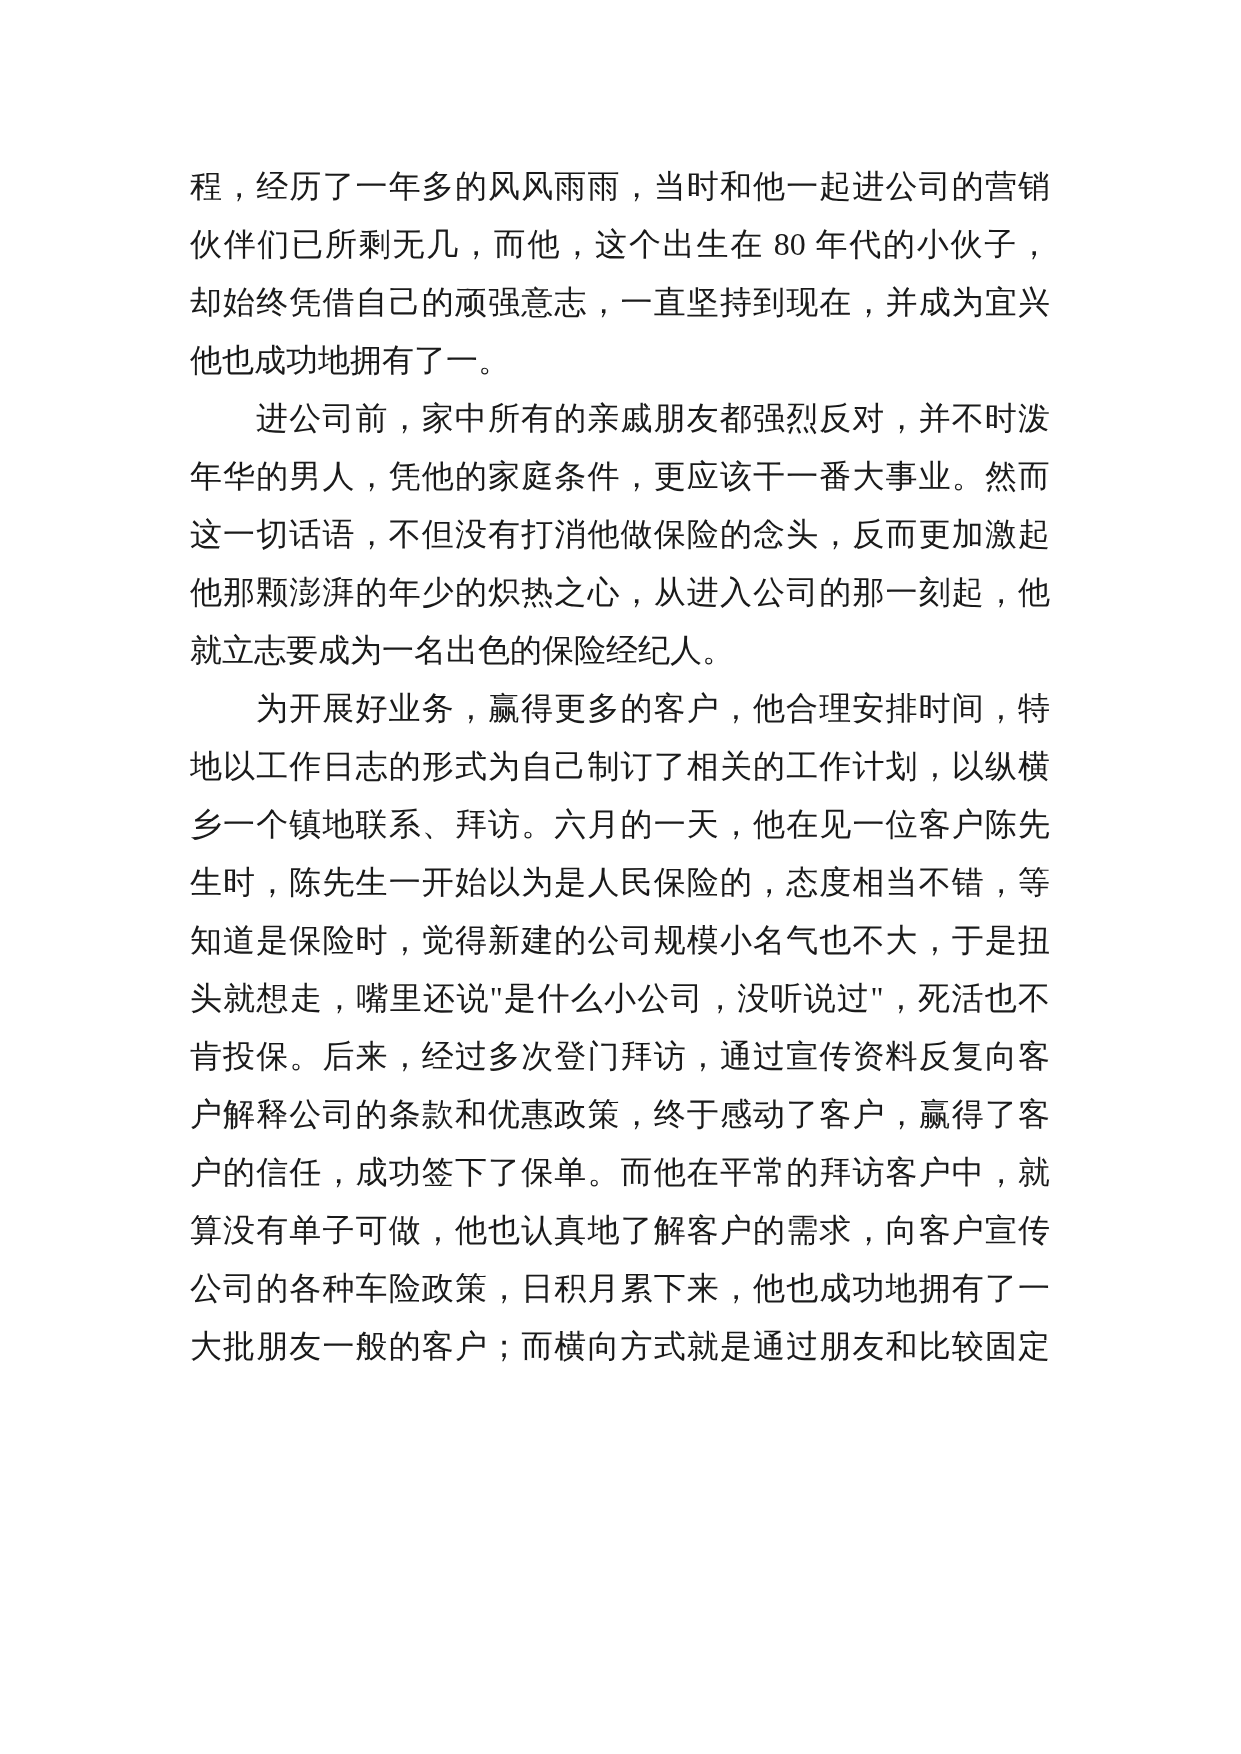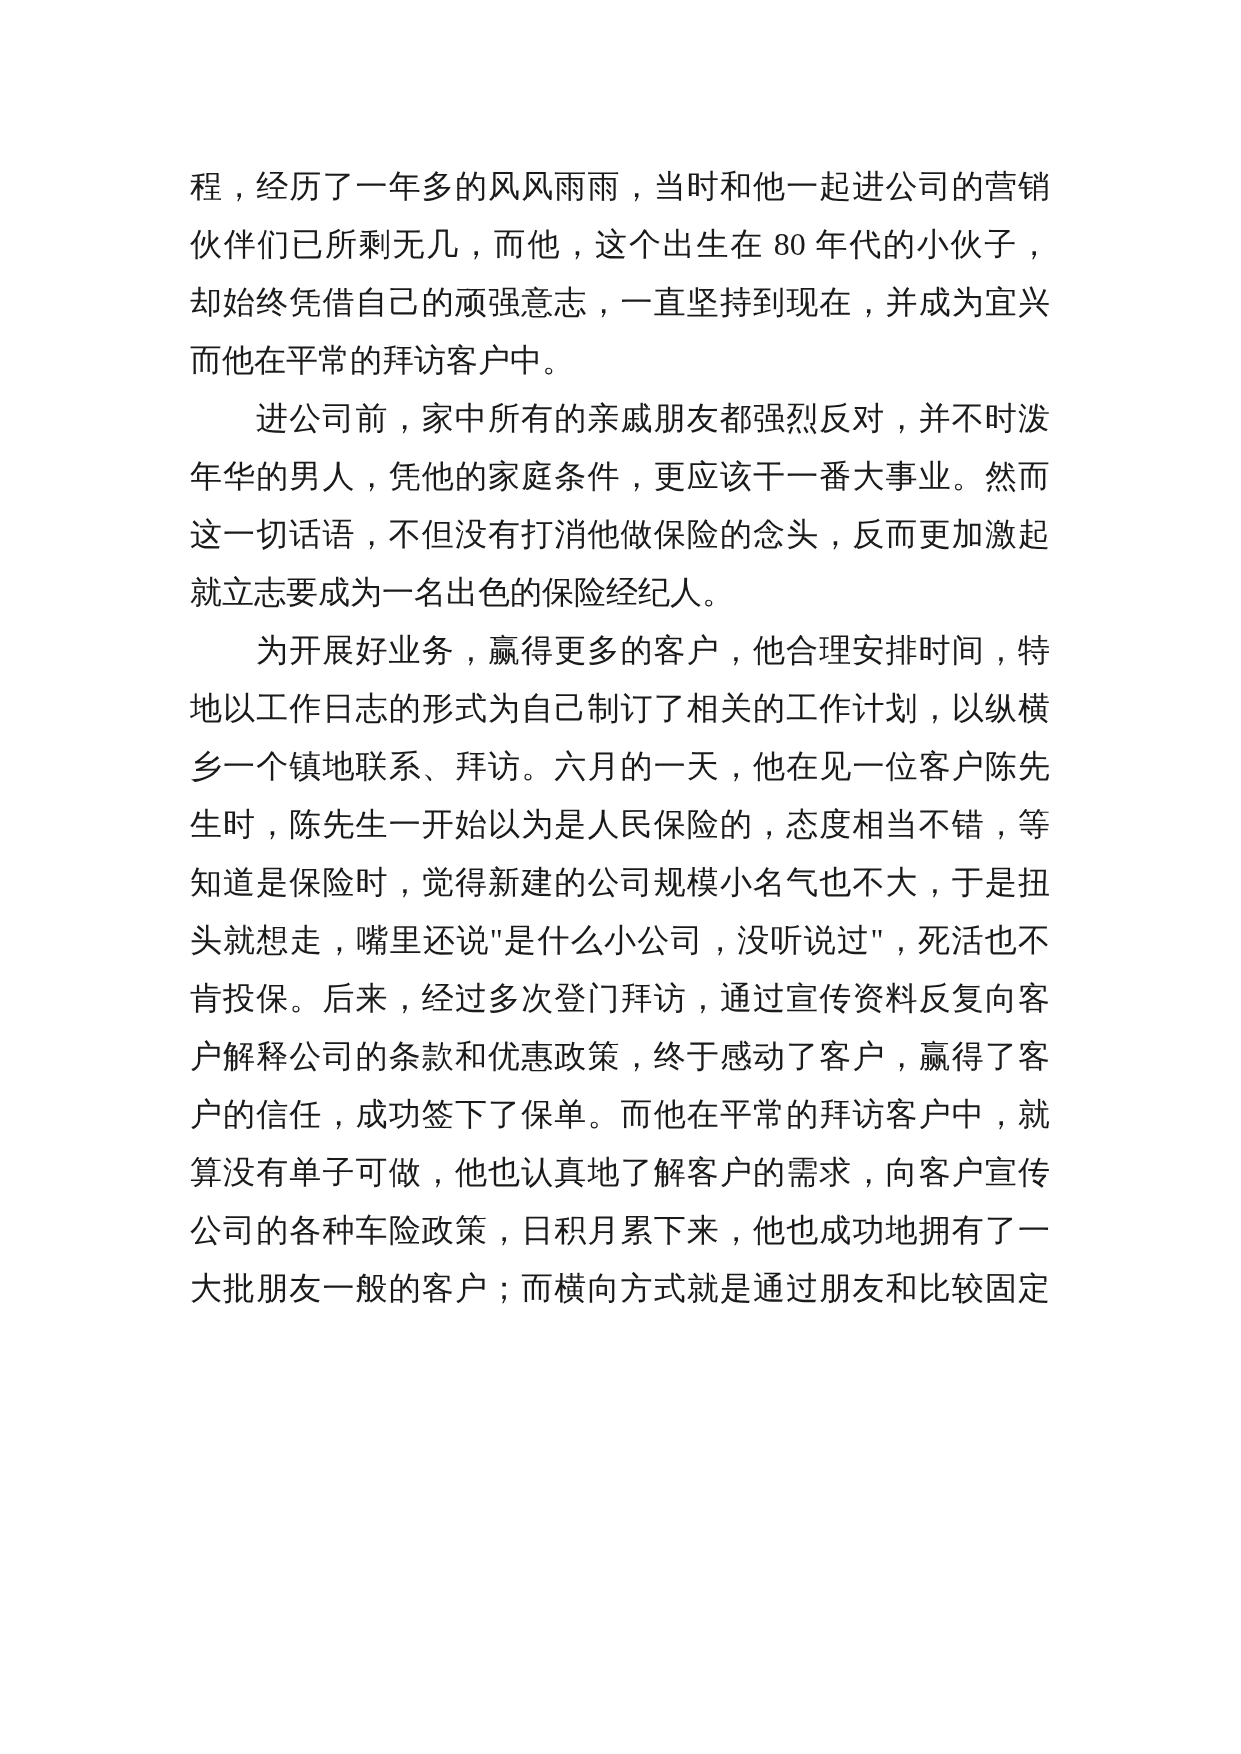--- a/index.html
+++ b/index.html
@@ -38,24 +38,25 @@
   }
 </style>
 </head>
 <body>
 
 <div class="page">
   <div class="doc">
     <div class="line j">程，经历了一年多的风风雨雨，当时和他一起进公司的营销</div>
     <div class="line j">伙伴们已所剩无几，而他，这个出生在 80 年代的小伙子，</div>
     <div class="line j">却始终凭借自己的顽强意志，一直坚持到现在，并成为宜兴</div>
-    <div class="line">而他在平常的拜访客户中。</div>
+    <div class="line">他也成功地拥有了一。</div>
     <div class="line j indent">进公司前，家中所有的亲戚朋友都强烈反对，并不时泼</div>
     <div class="line j">年华的男人，凭他的家庭条件，更应该干一番大事业。然而</div>
     <div class="line j">这一切话语，不但没有打消他做保险的念头，反而更加激起</div>
+    <div class="line j">他那颗澎湃的年少的炽热之心，从进入公司的那一刻起，他</div>
     <div class="line">就立志要成为一名出色的保险经纪人。</div>
     <div class="line j indent">为开展好业务，赢得更多的客户，他合理安排时间，特</div>
     <div class="line j">地以工作日志的形式为自己制订了相关的工作计划，以纵横</div>
     <div class="line j">乡一个镇地联系、拜访。六月的一天，他在见一位客户陈先</div>
     <div class="line j">生时，陈先生一开始以为是人民保险的，态度相当不错，等</div>
     <div class="line j">知道是保险时，觉得新建的公司规模小名气也不大，于是扭</div>
     <div class="line j">头就想走，嘴里还说"是什么小公司，没听说过"，死活也不</div>
     <div class="line j">肯投保。后来，经过多次登门拜访，通过宣传资料反复向客</div>
     <div class="line j">户解释公司的条款和优惠政策，终于感动了客户，赢得了客</div>
     <div class="line j">户的信任，成功签下了保单。而他在平常的拜访客户中，就</div>

